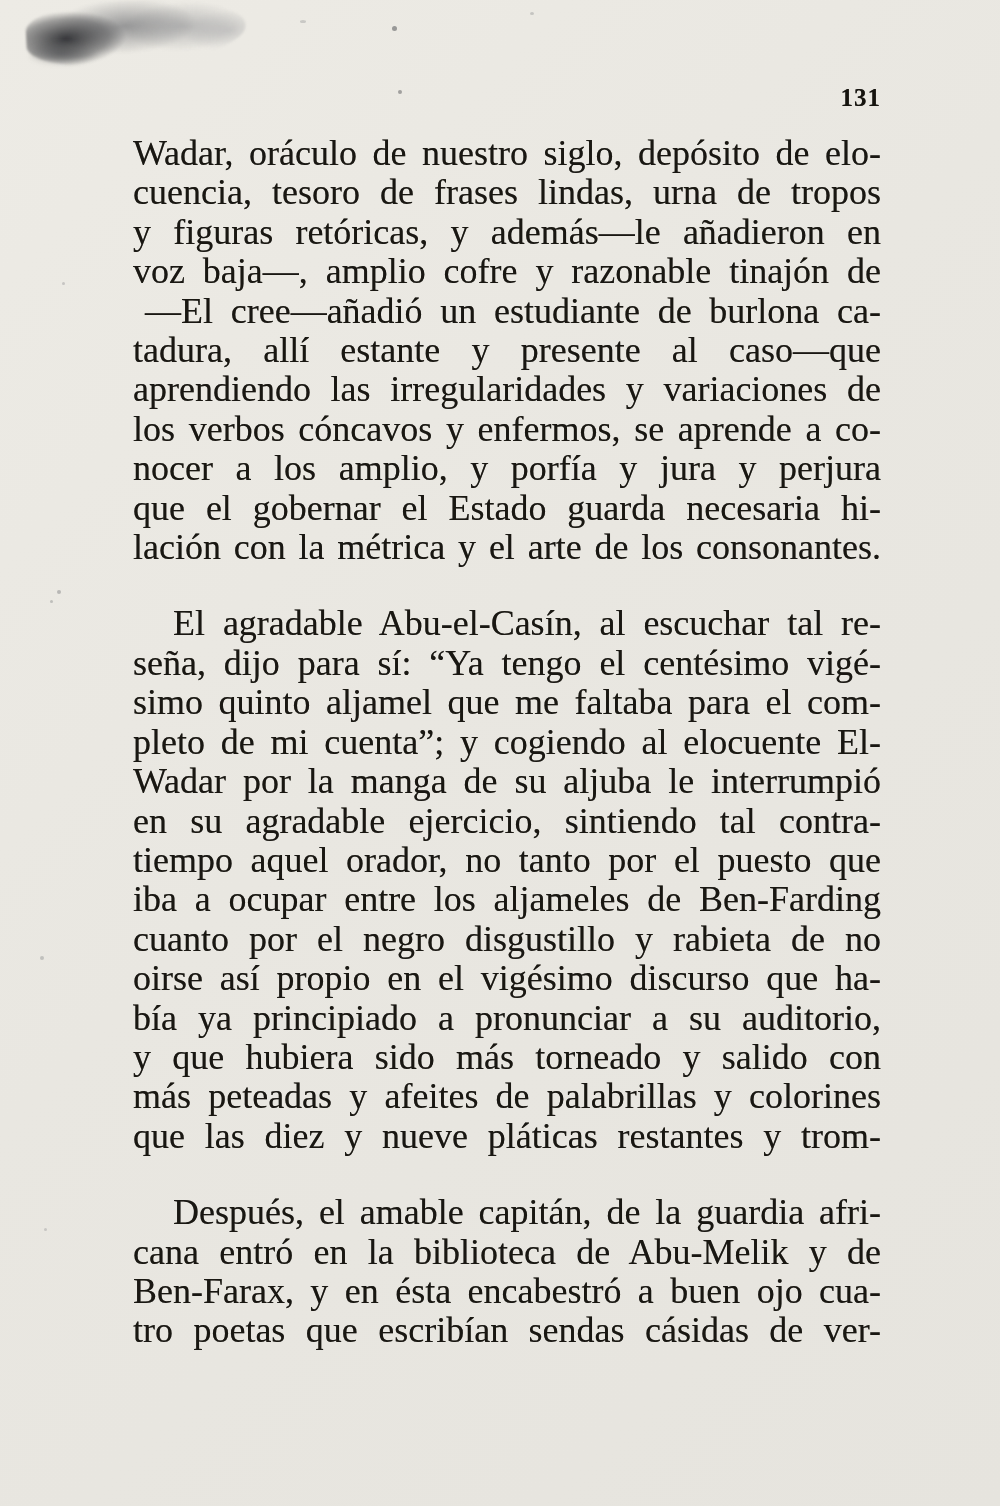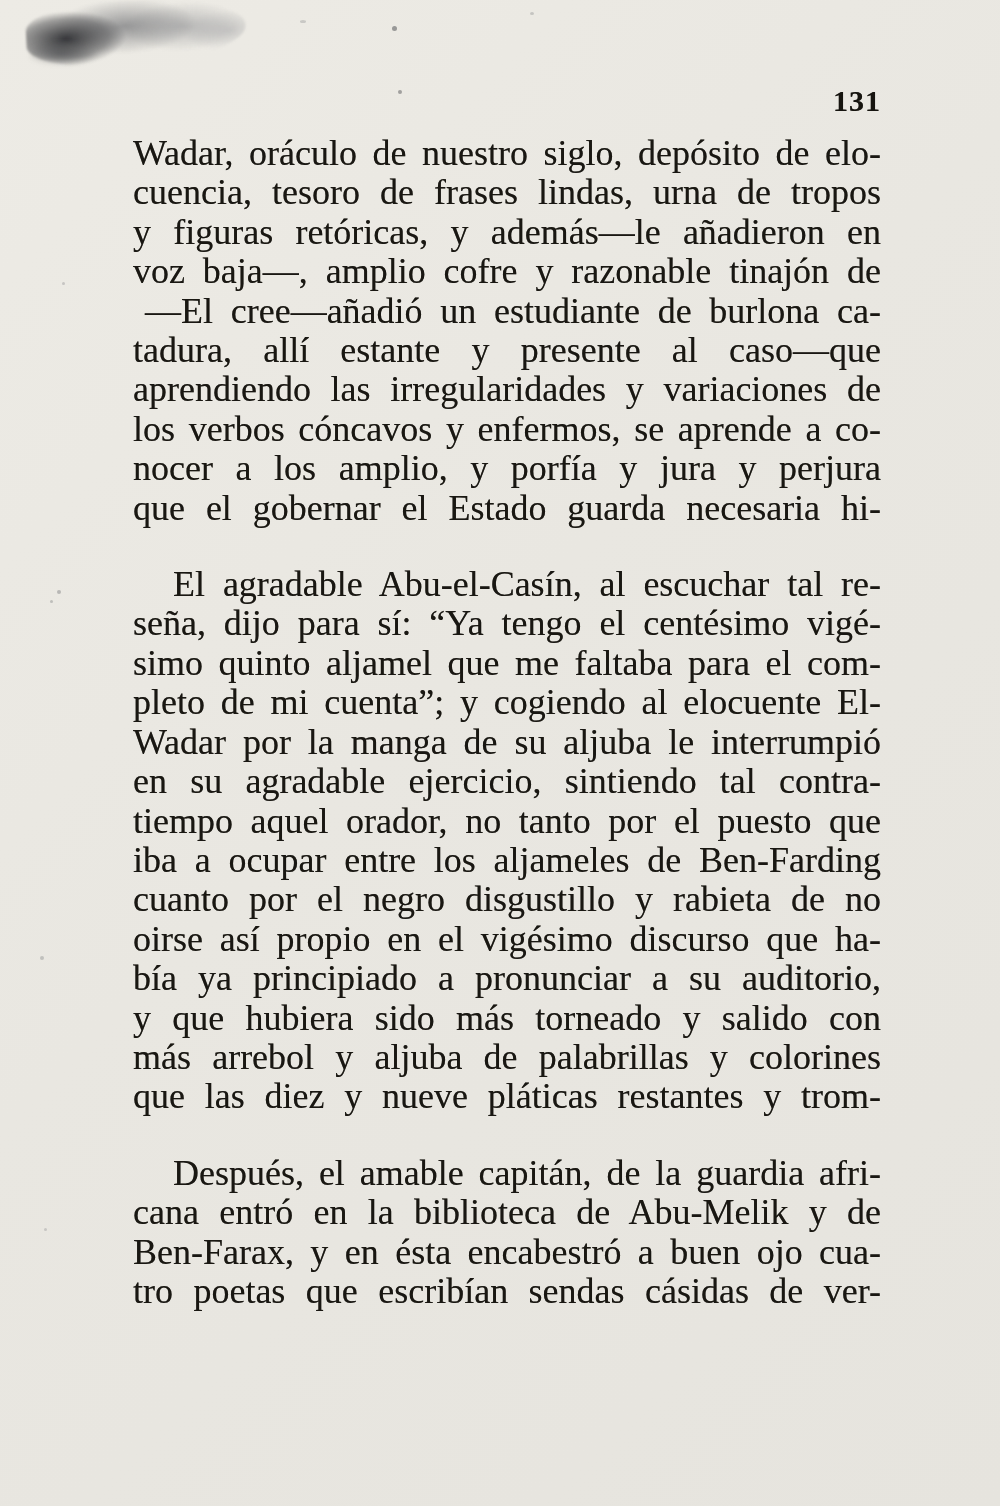--- a/index.html
+++ b/index.html
@@ -49,21 +49,21 @@
   .speck.s7 { left: 530px; top: 12px; width: 4px; height: 3px; background: rgba(110,112,116,0.3); }
   .speck.s8 { left: 300px; top: 20px; width: 6px; height: 3px; background: rgba(120,122,126,0.3); }
   .speck.s9 { left: 44px; top: 1228px; width: 3px; height: 3px; background: rgba(100,102,106,0.25); }
 
   .pagenum {
     position: absolute;
     top: 84px;
     left: 133px;
     width: 748px;
     text-align: right;
-    font-size: 30px;
+    font-size: 25px;
     font-weight: bold;
     color: #16140f;
     letter-spacing: 1px;
     text-shadow: 0 0 0.6px rgba(22,20,15,0.6);
   }
   .text {
     position: absolute;
     left: 133px;
     top: 134px;
     width: 748px;
@@ -103,33 +103,34 @@
     <div class="line">Wadar, oráculo de nuestro siglo, depósito de elo-</div>
     <div class="line">cuencia, tesoro de frases lindas, urna de tropos</div>
     <div class="line">y figuras retóricas, y además—le añadieron en</div>
     <div class="line">voz baja—, amplio cofre y razonable tinajón de</div>
     <div class="line ind-sm">—El cree—añadió un estudiante de burlona ca-</div>
     <div class="line">tadura, allí estante y presente al caso—que</div>
     <div class="line">aprendiendo las irregularidades y variaciones de</div>
     <div class="line">los verbos cóncavos y enfermos, se aprende a co-</div>
     <div class="line">nocer a los amplio, y porfía y jura y perjura</div>
     <div class="line">que el gobernar el Estado guarda necesaria hi-</div>
+    <div class="line">lación con la métrica y el arte de los consonantes.</div>
     <div class="line ind">El agradable Abu-el-Casín, al escuchar tal re-</div>
     <div class="line">seña, dijo para sí: “Ya tengo el centésimo vigé-</div>
     <div class="line">simo quinto aljamel que me faltaba para el com-</div>
     <div class="line">pleto de mi cuenta”; y cogiendo al elocuente El-</div>
     <div class="line">Wadar por la manga de su aljuba le interrumpió</div>
     <div class="line">en su agradable ejercicio, sintiendo tal contra-</div>
     <div class="line">tiempo aquel orador, no tanto por el puesto que</div>
     <div class="line">iba a ocupar entre los aljameles de Ben-Farding</div>
     <div class="line">cuanto por el negro disgustillo y rabieta de no</div>
     <div class="line">oirse así propio en el vigésimo discurso que ha-</div>
     <div class="line">bía ya principiado a pronunciar a su auditorio,</div>
     <div class="line">y que hubiera sido más torneado y salido con</div>
-    <div class="line">más arrebol y aljuba de palabrillas y colorines</div>
+    <div class="line">más peteadas y afeites de palabrillas y colorines</div>
     <div class="line">que las diez y nueve pláticas restantes y trom-</div>
     <div class="line ind">Después, el amable capitán, de la guardia afri-</div>
     <div class="line">cana entró en la biblioteca de Abu-Melik y de</div>
     <div class="line">Ben-Farax, y en ésta encabestró a buen ojo cua-</div>
     <div class="line">tro poetas que escribían sendas cásidas de ver-</div>
   </div>
 
 </div>
 
 </body></html>

